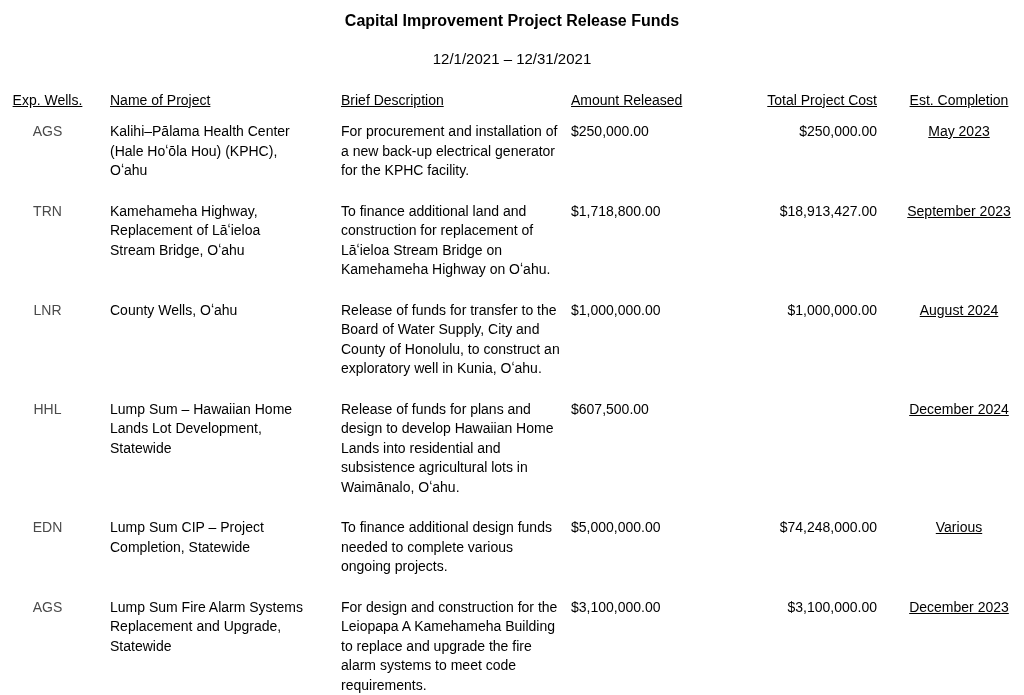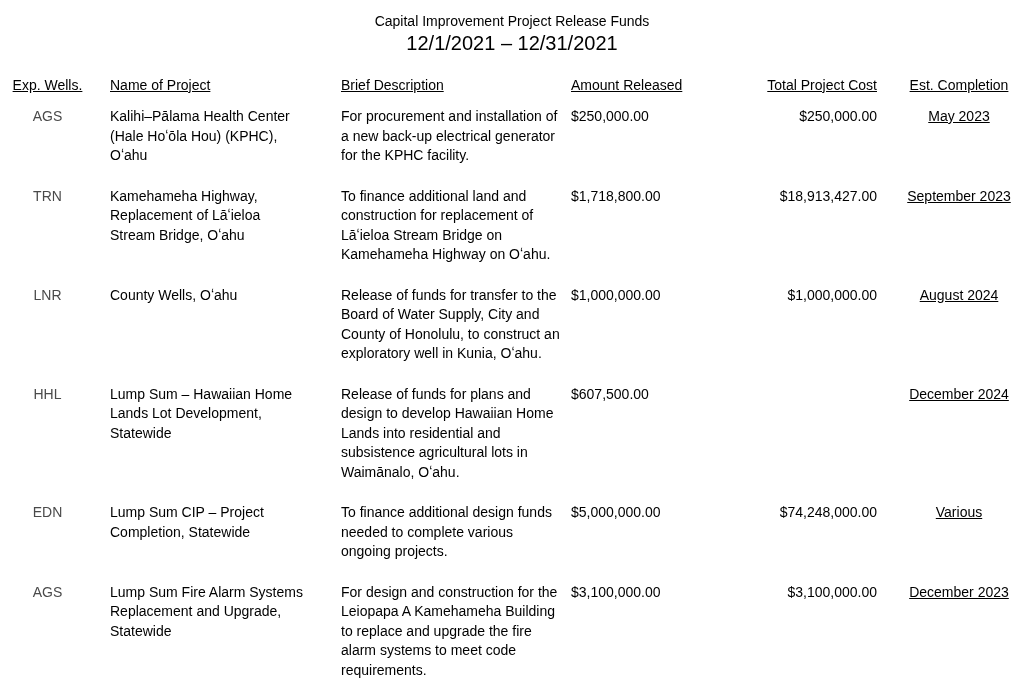--- a/index.html
+++ b/index.html
@@ -8,28 +8,28 @@
     height: 695px;
     box-sizing: border-box;
     background: #ffffff;
     padding: 10px 11px 0 11px;
     font-family: "Liberation Sans", sans-serif;
     color: #000000;
     overflow: hidden;
   }
   .doc-title {
     text-align: center;
-    font-size: 14px;
-    font-weight: normal;
+    font-size: 16px;
+    font-weight: bold;
     line-height: 22px;
-    margin-bottom: 2px;
+    margin-bottom: 17px;
   }
   .doc-subtitle {
     text-align: center;
-    font-size: 20px;
+    font-size: 15px;
     line-height: 19.5px;
     margin-bottom: 22px;
   }
   .row {
     display: grid;
     grid-template-columns: 73px 26px 225px 6px 230px 154px 152px 28px 108px;
     align-items: start;
     font-size: 14px;
     line-height: 19.5px;
   }

